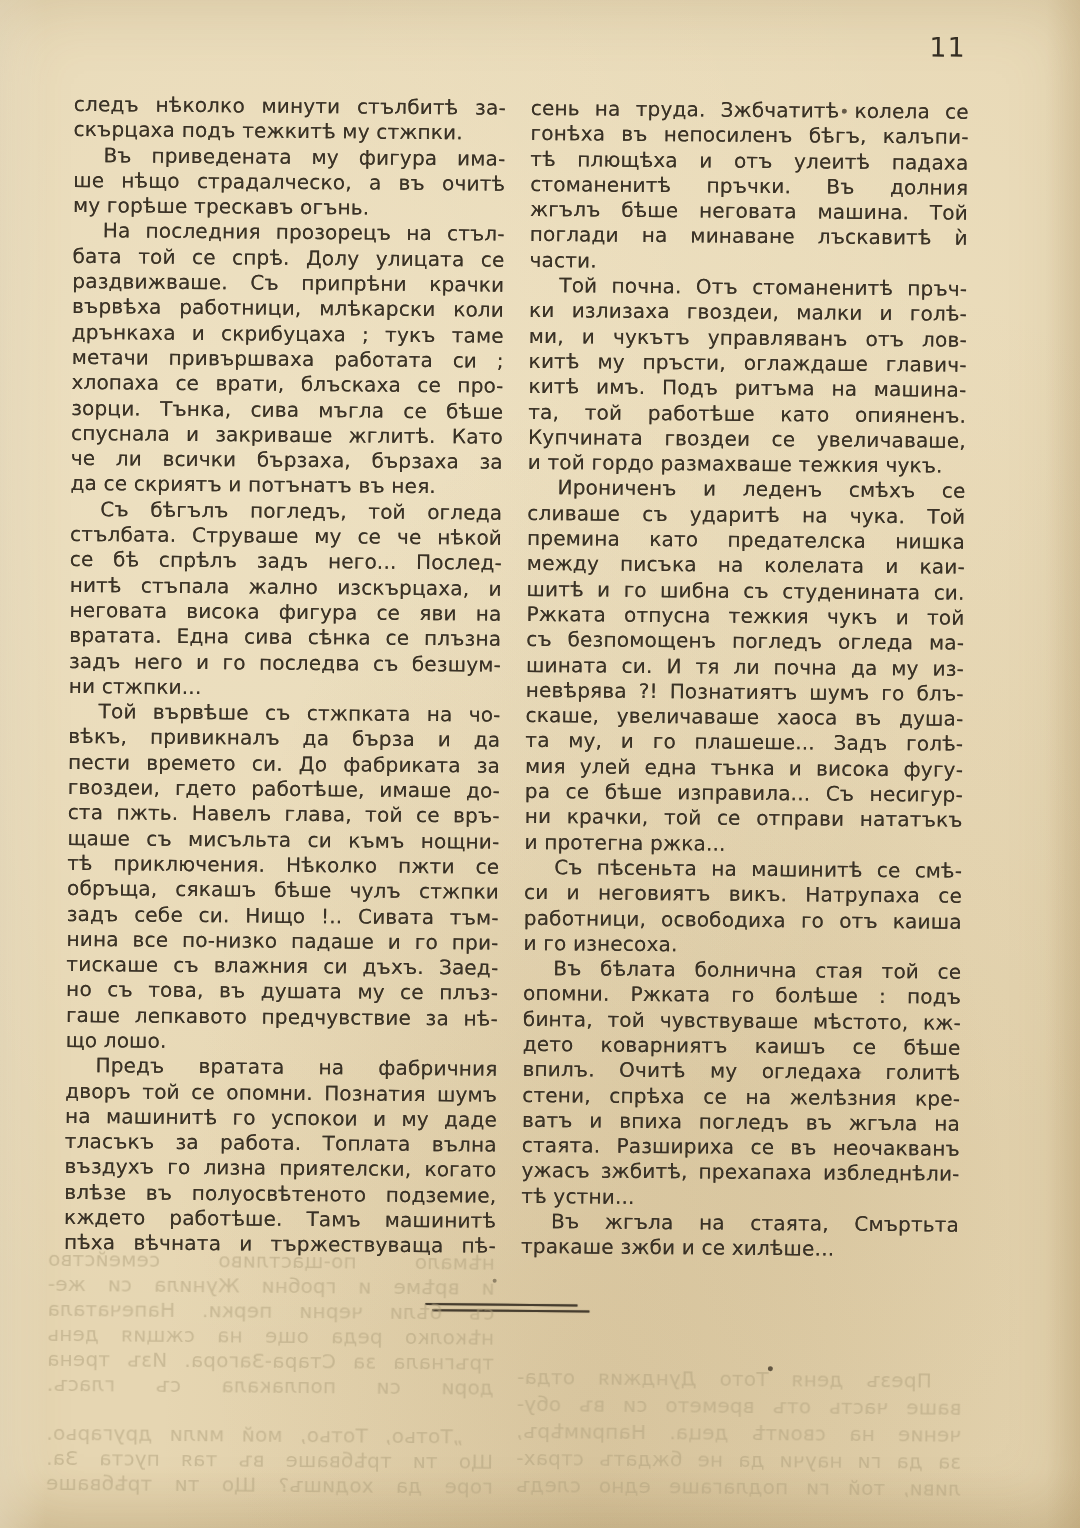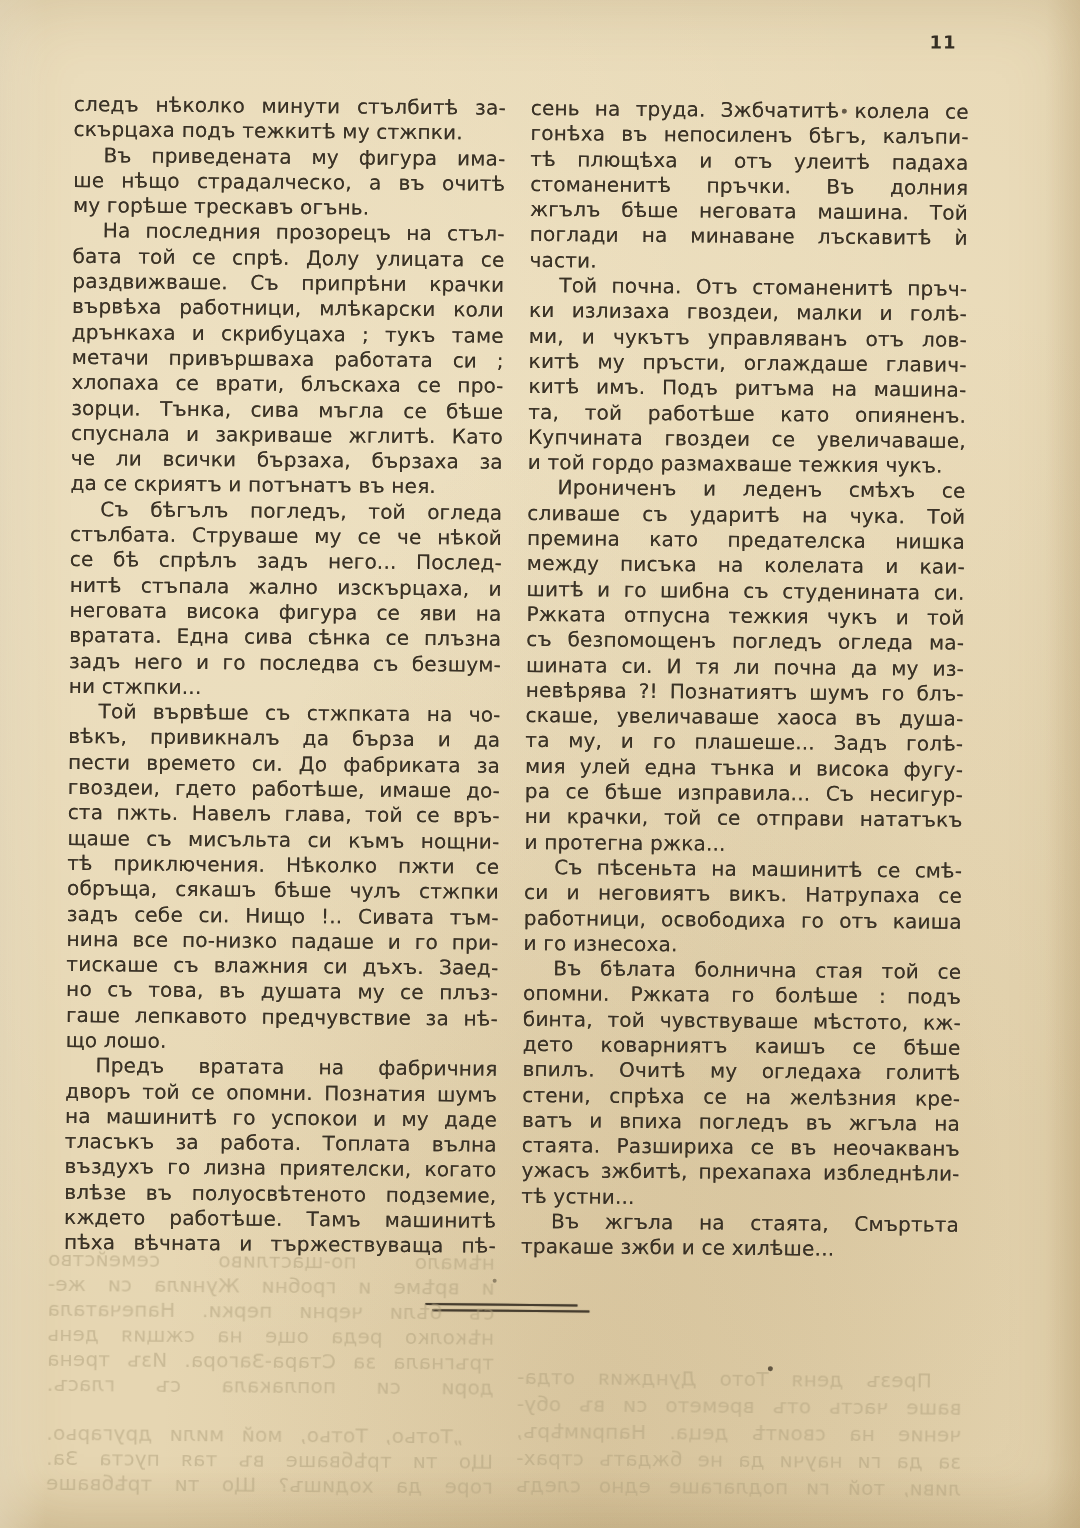--- a/index.html
+++ b/index.html
@@ -16,21 +16,21 @@
       radial-gradient(ellipse at 78% 78%, rgba(156,126,74,0.10), rgba(156,126,74,0) 55%),
       radial-gradient(ellipse at 55% 98%, rgba(150,118,66,0.14), rgba(150,118,66,0) 52%),
       linear-gradient(90deg, #eee1c3 0px, rgba(238,225,195,0) 46px),
       linear-gradient(270deg, rgba(186,158,108,0.28) 0px, rgba(186,158,108,0) 34px),
       linear-gradient(0deg, rgba(176,148,98,0.18) 0px, rgba(176,148,98,0) 60px);
     box-shadow: inset 0 0 70px rgba(128,98,48,0.22);
   }
   #content{position:absolute;inset:0;transform:rotate(0.5deg);transform-origin:74px 92px;}
   #pageno{
     position:absolute;left:929px;top:24px;
-    font-size:18px;font-weight:bold;letter-spacing:1px;color:#352e23;
+    font-size:27px;font-weight:normal;letter-spacing:1px;color:#352e23;
   }
   .col{
     position:absolute;top:92px;
     font-size:20px;line-height:25.3px;letter-spacing:0.2px;
     color:#3a3226;text-shadow:0 0 0.4px rgba(58,50,38,0.75);
   }
   #col-left{left:74px;width:432px;}
   #col-right{left:531px;width:438px;}
   .line{text-align:justify;text-align-last:justify;-moz-text-align-last:justify;white-space:normal;}
   .line.end{text-align-last:left;-moz-text-align-last:left;}

